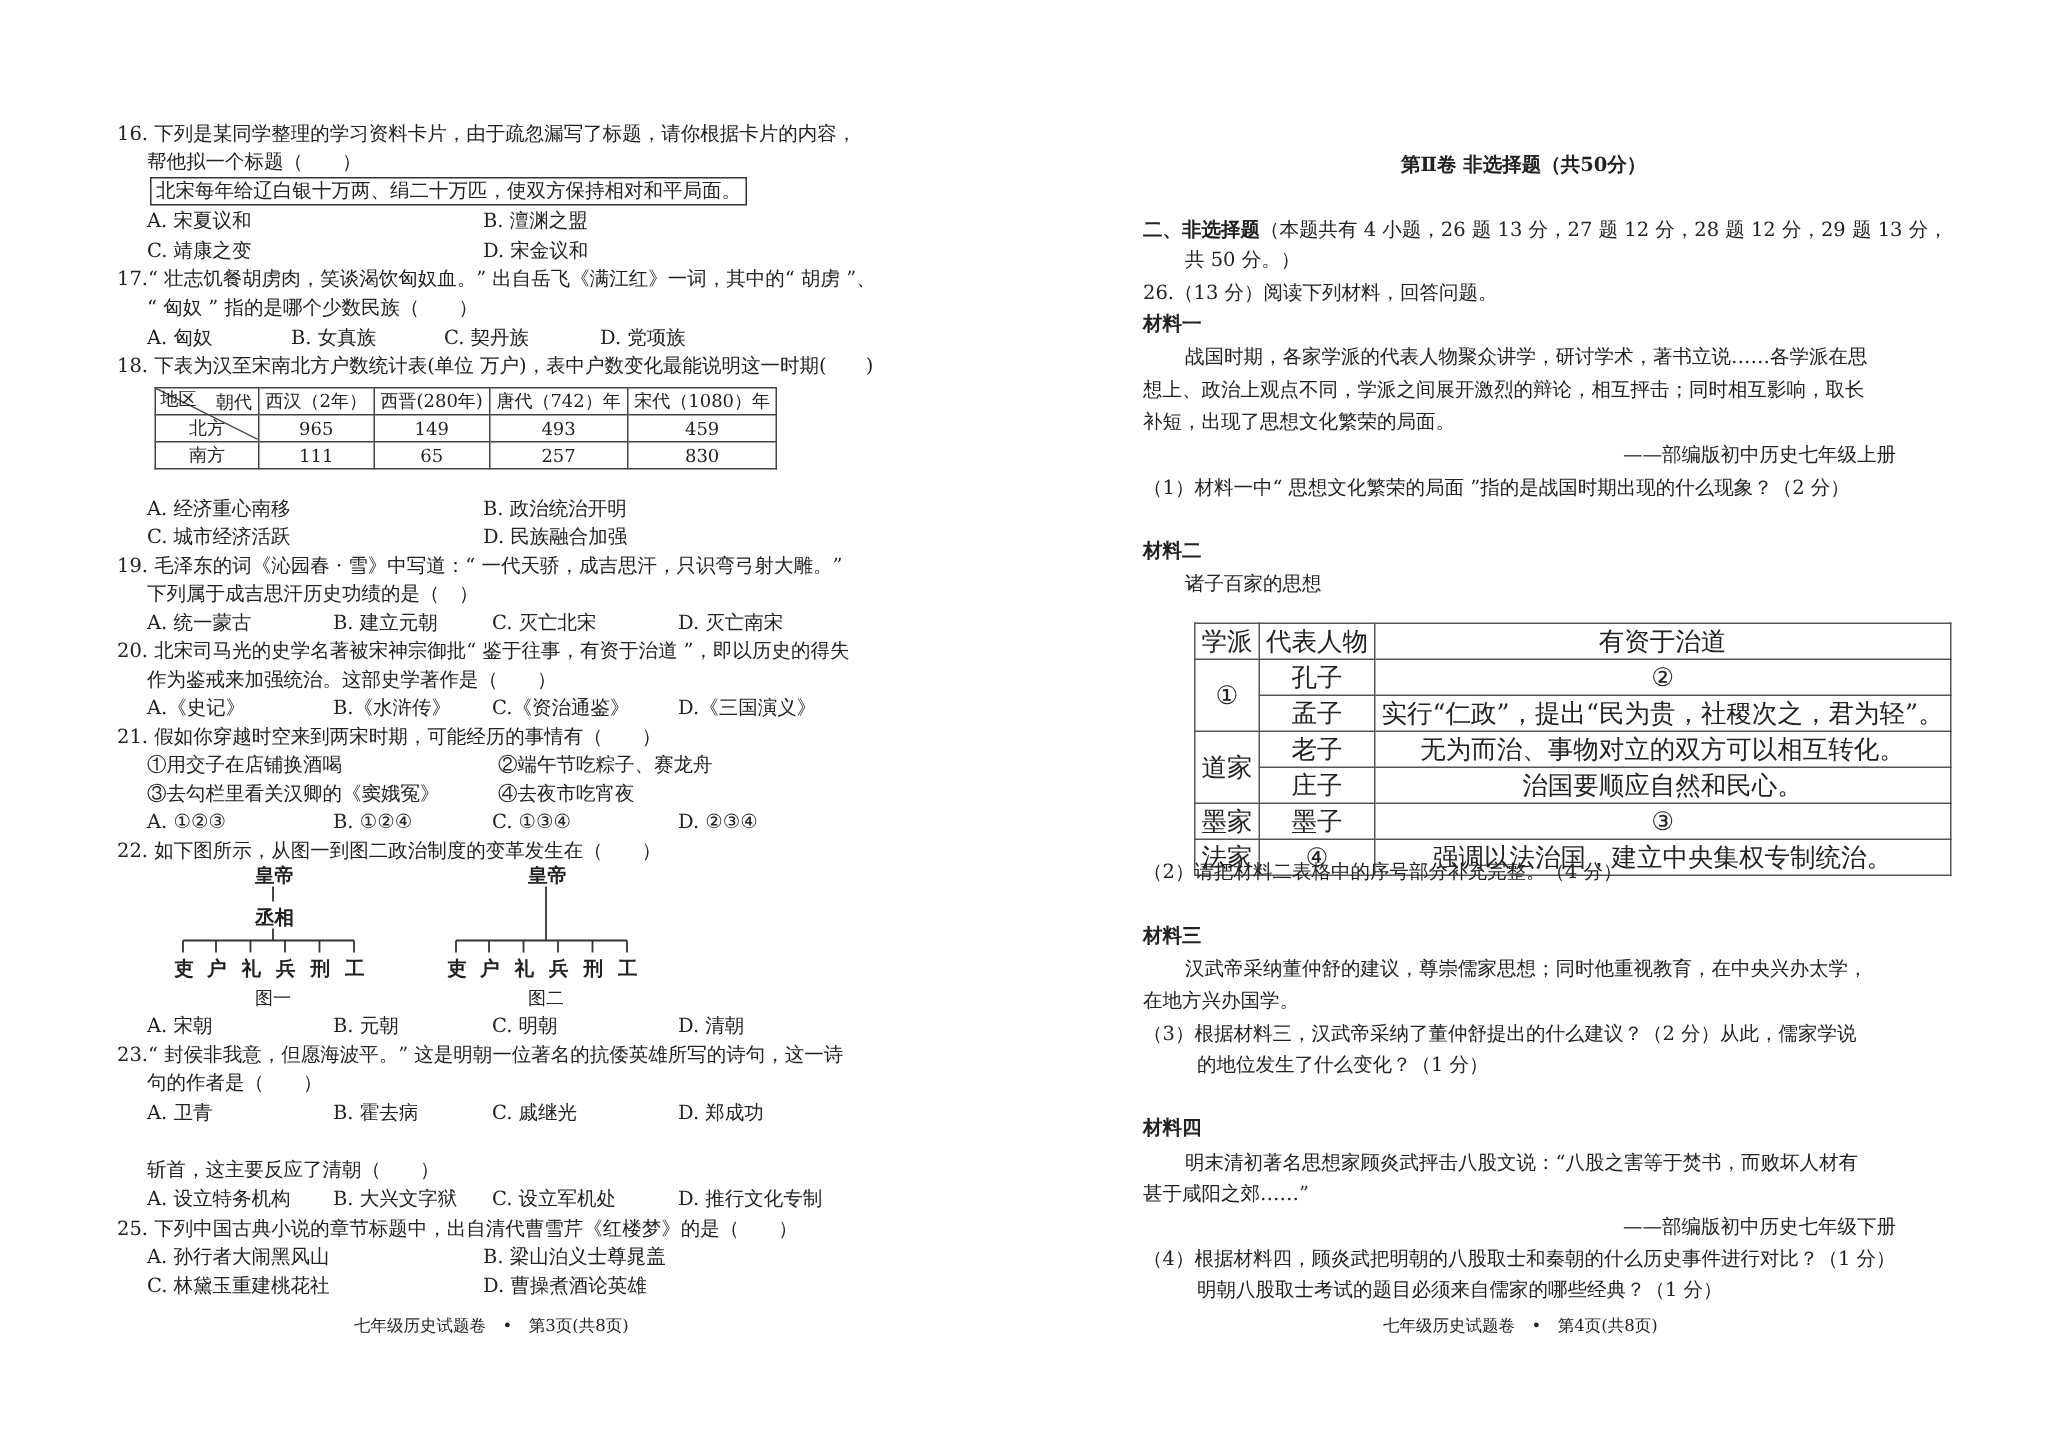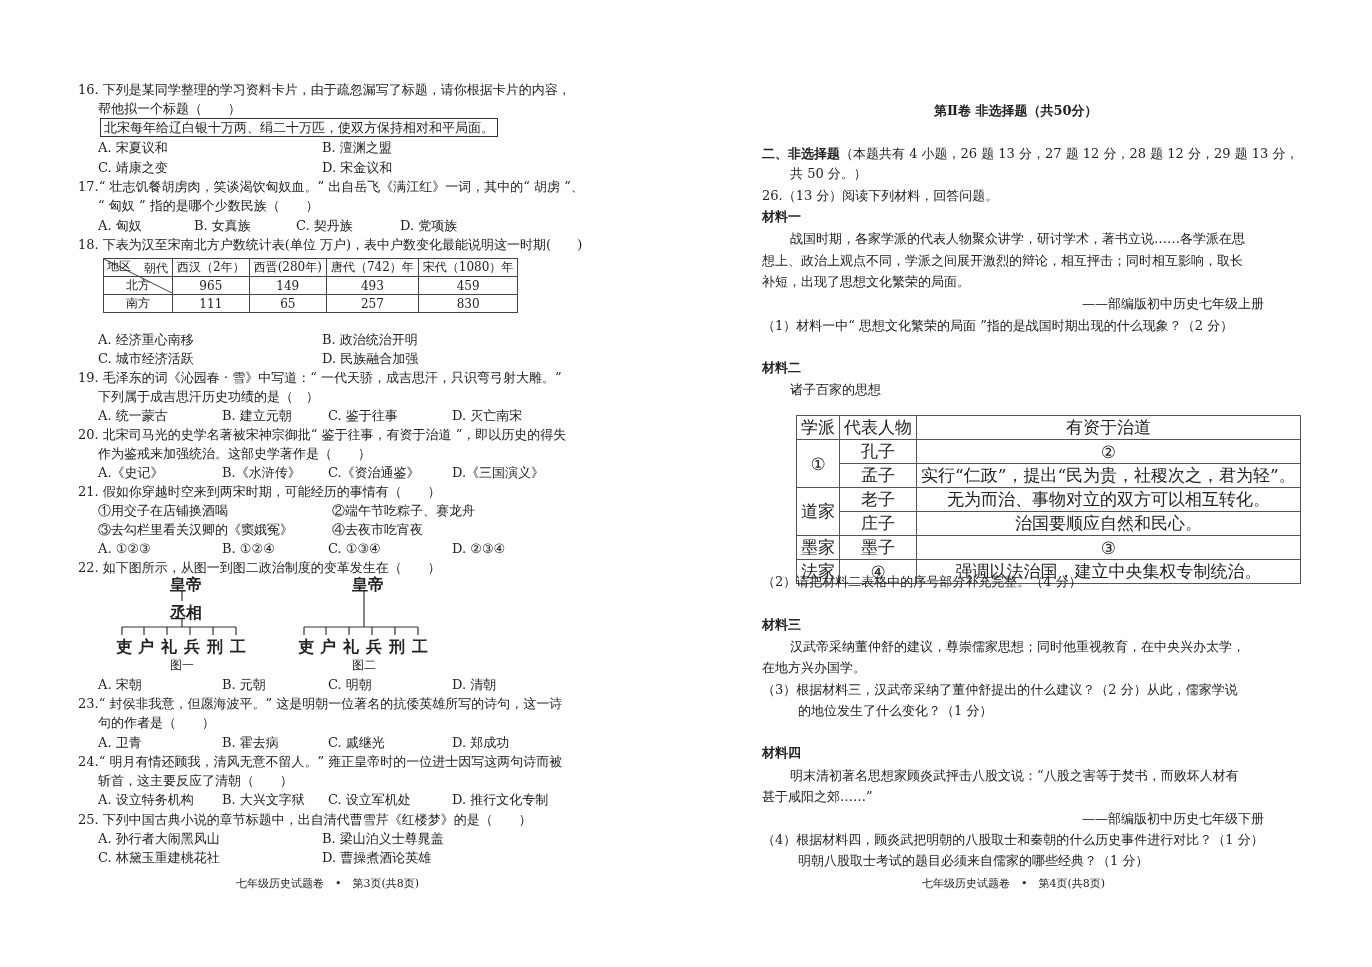--- a/index.html
+++ b/index.html
@@ -13,21 +13,21 @@
   .line { position: absolute; white-space: nowrap; line-height: 19px; }
   .b { font-weight: bold; }
   .card-box { border: 1.2px solid #333; padding: 0 3px; display: inline-block; line-height: 17px; }
   table.grid { border-collapse: collapse; position: absolute; font-size: 12px; }
   table.grid td { border: 1px solid #444; text-align: center; padding: 0 4px; height: 17px; white-space: nowrap; }
   .diag { position: relative; width: 68px; height: 34px; padding: 0 !important; }
   .diag svg { position: absolute; left: 0; top: 0; }
   .diag .tr { position: absolute; right: 4px; top: 1px; }
   .diag .bl { position: absolute; left: 3px; bottom: 1px; }
   .org { position: absolute; }
-  .org .lbl { position: absolute; font-size: 16px; font-weight: bold; white-space: nowrap; }
+  .org .lbl { position: absolute; font-size: 13px; font-weight: bold; white-space: nowrap; }
   .org .cap { position: absolute; font-size: 12px; white-space: nowrap; }
   .footer { position: absolute; font-size: 11px; white-space: nowrap; }
   table.sch { border-collapse: collapse; position: absolute; font-size: 17px; }
   table.sch td { border: 1px solid #555; text-align: center; height: 15px; padding: 0 4px; white-space: nowrap; }
 </style>
 </head>
 <body>
 
 <div class="page left">
   <div class="line" style="top:80px;left:0;">16. 下列是某同学整理的学习资料卡片，由于疏忽漏写了标题，请你根据卡片的内容，</div>
@@ -79,21 +79,21 @@
     </table>
   <div class="line" style="top:330px;left:20px;">A. 经济重心南移</div>
   <div class="line" style="top:330px;left:244px;">B. 政治统治开明</div>
   <div class="line" style="top:349px;left:20px;">C. 城市经济活跃</div>
   <div class="line" style="top:349px;left:244px;">D. 民族融合加强</div>
 
   <div class="line" style="top:368px;left:0;">19. 毛泽东的词《沁园春 · 雪》中写道：“ 一代天骄，成吉思汗，只识弯弓射大雕。”</div>
   <div class="line" style="top:387px;left:20px;">下列属于成吉思汗历史功绩的是（　）</div>
   <div class="line" style="top:406px;left:20px;">A. 统一蒙古</div>
   <div class="line" style="top:406px;left:144px;">B. 建立元朝</div>
-  <div class="line" style="top:406px;left:250px;">C. 鉴于往事</div>
+  <div class="line" style="top:406px;left:250px;">C. 灭亡北宋</div>
   <div class="line" style="top:406px;left:374px;">D. 灭亡南宋</div>
 
   <div class="line" style="top:425px;left:0;">20. 北宋司马光的史学名著被宋神宗御批“ 鉴于往事，有资于治道 ”，即以历史的得失</div>
   <div class="line" style="top:444px;left:20px;text-align:right;">作为鉴戒来加强统治。这部史学著作是（　　）</div>
   <div class="line" style="top:463px;left:20px;">A.《史记》</div>
   <div class="line" style="top:463px;left:144px;">B.《水浒传》</div>
   <div class="line" style="top:463px;left:250px;">C.《资治通鉴》</div>
   <div class="line" style="top:463px;left:374px;">D.《三国演义》</div>
 
   <div class="line" style="top:482px;left:0;">21. 假如你穿越时空来到两宋时期，可能经历的事情有（　　）</div>
@@ -157,21 +157,20 @@
   <div class="line" style="top:675px;left:250px;">C. 明朝</div>
   <div class="line" style="top:675px;left:374px;">D. 清朝</div>
 
   <div class="line" style="top:694px;left:0;">23.“ 封侯非我意，但愿海波平。” 这是明朝一位著名的抗倭英雄所写的诗句，这一诗</div>
   <div class="line" style="top:713px;left:20px;">句的作者是（　　）</div>
   <div class="line" style="top:733px;left:20px;">A. 卫青</div>
   <div class="line" style="top:733px;left:144px;">B. 霍去病</div>
   <div class="line" style="top:733px;left:250px;">C. 戚继光</div>
   <div class="line" style="top:733px;left:374px;">D. 郑成功</div>
 
-  <div class="line" style="top:752px;left:0;">24.“ 明月有情还顾我，清风无意不留人。” 雍正皇帝时的一位进士因写这两句诗而被</div>
   <div class="line" style="top:771px;left:20px;">斩首，这主要反应了清朝（　　）</div>
   <div class="line" style="top:790px;left:20px;">A. 设立特务机构</div>
   <div class="line" style="top:790px;left:144px;">B. 大兴文字狱</div>
   <div class="line" style="top:790px;left:250px;">C. 设立军机处</div>
   <div class="line" style="top:790px;left:374px;">D. 推行文化专制</div>
 
   <div class="line" style="top:810px;left:0;">25. 下列中国古典小说的章节标题中，出自清代曹雪芹《红楼梦》的是（　　）</div>
   <div class="line" style="top:829px;left:20px;">A. 孙行者大闹黑风山</div>
   <div class="line" style="top:829px;left:244px;">B. 梁山泊义士尊晁盖</div>
   <div class="line" style="top:848px;left:20px;">C. 林黛玉重建桃花社</div>

